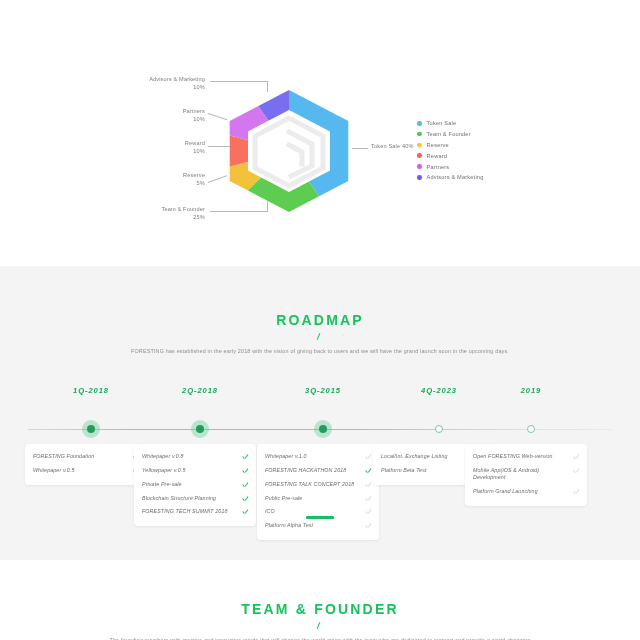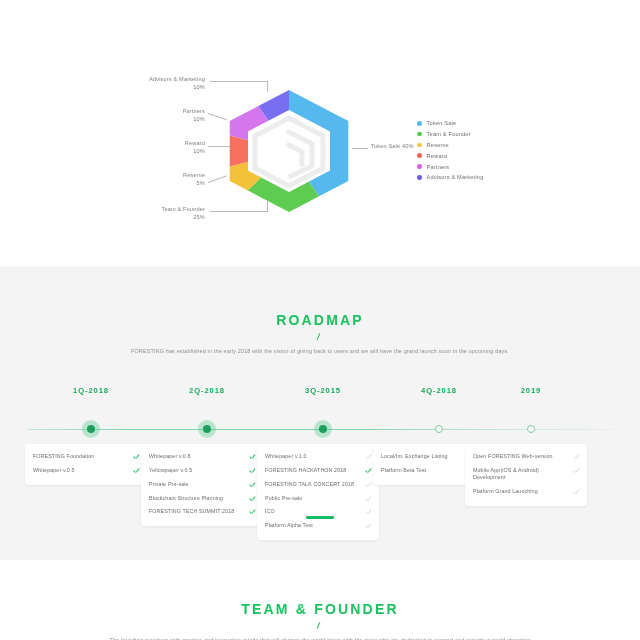--- a/index.html
+++ b/index.html
@@ -33,21 +33,21 @@
 
   
   .sec-road{position:absolute;left:0;top:266px;width:640px;height:294px;background:#f4f4f4;}
   .sec-title{text-align:center;color:#18c25f;font-size:14px;font-weight:bold;letter-spacing:2.2px;}
   .tick{display:block;width:10px;height:7px;margin:5px auto 0;position:relative;}
   .tick:after{content:"";position:absolute;left:3px;top:0;width:1px;height:7px;background:#22c365;transform:rotate(24deg);}
   .sec-sub{margin:7px auto 0;width:430px;text-align:center;color:#8e8e8e;font-size:5.4px;line-height:9.4px;letter-spacing:.18px;}
 
   .timeline{position:absolute;left:0;top:120px;width:640px;height:170px;}
   .tl-line{position:absolute;left:28px;top:43px;width:584px;height:1.4px;background:linear-gradient(to right,#bfe7d2,#7fd6a8 18%,#7fd6a8 56%,#cfe9db 85%,#e2efe8);}
-  .tl-col{position:absolute;top:0;width:132px;}
+  .tl-col{position:absolute;top:0;width:132px;font-style:italic;}
   .tl-label{text-align:center;color:#18a95a;font-size:7.6px;font-weight:bold;letter-spacing:.9px;}
   .dot{position:absolute;left:50%;top:34px;transform:translateX(-50%);width:18px;height:18px;border-radius:50%;
        background:rgba(62,196,124,.32);display:flex;align-items:center;justify-content:center;}
   .dot i{display:block;width:8px;height:8px;border-radius:50%;background:#1f9e5c;}
   .dot.hollow{background:transparent;width:18px;height:18px;}
   .dot.hollow i{width:8.5px;height:8.5px;background:#ffffff;border:1.3px solid #7cc9a3;box-sizing:border-box;}
 
   .card{position:absolute;left:0;top:58px;width:122px;background:#fff;border-radius:4px;
         box-shadow:0 1px 3px rgba(0,0,0,.07);padding:6px 8px 7px;box-sizing:border-box;}
   .it{display:flex;align-items:flex-start;justify-content:space-between;padding:3.2px 0;}
@@ -194,21 +194,21 @@
             <span class="it-t">FORESTING Foundation</span>
             <span class="chk"></span>
           </div>
           <div class="it">
             <span class="it-t">Whitepaper v.0.5</span>
             <span class="chk"></span>
           </div>
         </div>
       </div>
 
-      <div class="tl-col" style="left:141px;">
+      <div class="tl-col" style="left:134px;">
         <div class="tl-label">2Q-2018</div>
         <div class="dot">
             <i></i>
           </div>
         <div class="card">
           <div class="it">
             <span class="it-t">Whitepaper v.0.8</span>
             <span class="chk"></span>
           </div>
           <div class="it">
@@ -257,21 +257,21 @@
             <span class="chk dim"></span>
           </div>
           <div class="it">
             <span class="it-t">Platform Alpha Test</span>
             <span class="chk dim"></span>
           </div>
         </div>
       </div>
 
       <div class="tl-col" style="left:373px;">
-        <div class="tl-label">4Q-2018</div>
+        <div class="tl-label">4Q-2023</div>
         <div class="dot hollow">
             <i></i>
           </div>
         <div class="card">
           <div class="it">
             <span class="it-t">Local/Int. Exchange Listing</span>
             <span class="chk dim"></span>
           </div>
           <div class="it">
             <span class="it-t">Platform Beta Test</span>

